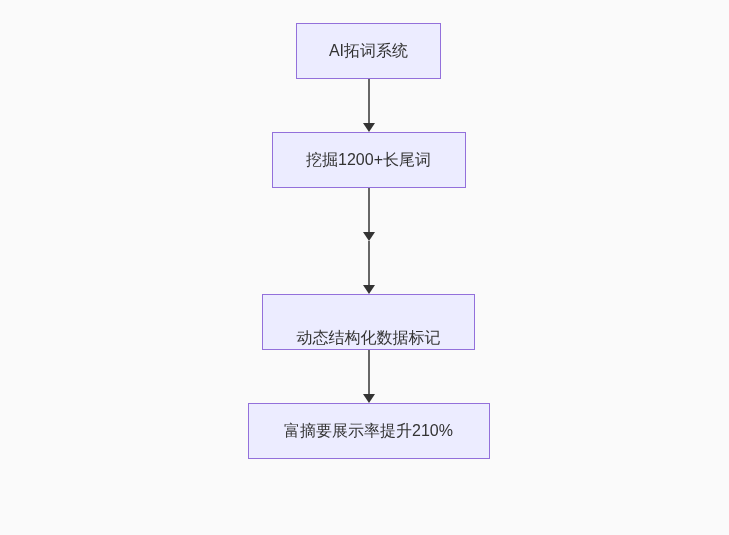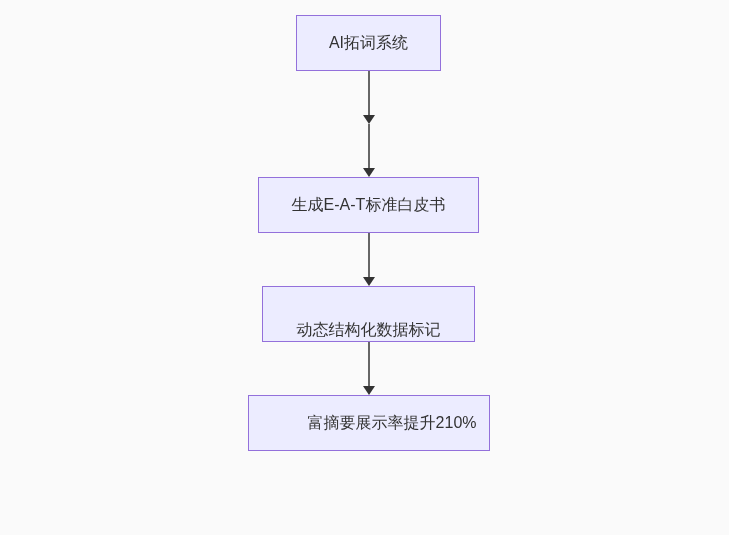--- a/index.html
+++ b/index.html
@@ -34,25 +34,25 @@
     background: #ECECFF;
     border: 1.5px solid #9370DB;
     display: flex;
     align-items: center;
     justify-content: center;
     font-size: 16px;
     color: #333333;
     white-space: nowrap;
     padding: 0 12px;
   }
-  .node.n1 { min-width: 145px; }
+  .node.n1 { min-width: 145px; margin-top: 8px; }
   .node.n2 { min-width: 194px; }
   .node.n3 { min-width: 221px; }
   .node.n4 { min-width: 213px; align-items: flex-end; }
-  .node.n5 { min-width: 242px; justify-content: flex-end; }
+  .node.n5 { min-width: 242px; }
   .edge {
     height: 53px;
     display: flex;
     flex-direction: column;
     align-items: center;
   }
   .edge .line {
     flex: 1 1 auto;
     width: 2px;
     background: #666666;
@@ -73,29 +73,29 @@
 
     <div class="node n1">
       <span>AI拓词系统</span>
     </div>
 
     <div class="edge">
       <div class="line"></div>
       <div class="head"></div>
     </div>
 
+    <div class="node n2">
+      <span>挖掘1200+长尾词</span>
+    </div>
 
     <div class="edge">
       <div class="line"></div>
       <div class="head"></div>
     </div>
 
-    <div class="node n3">
-      <span>生成E-A-T标准白皮书</span>
-    </div>
 
     <div class="edge">
       <div class="line"></div>
       <div class="head"></div>
     </div>
 
     <div class="node n4">
       <span>动态结构化数据标记</span>
     </div>
 

